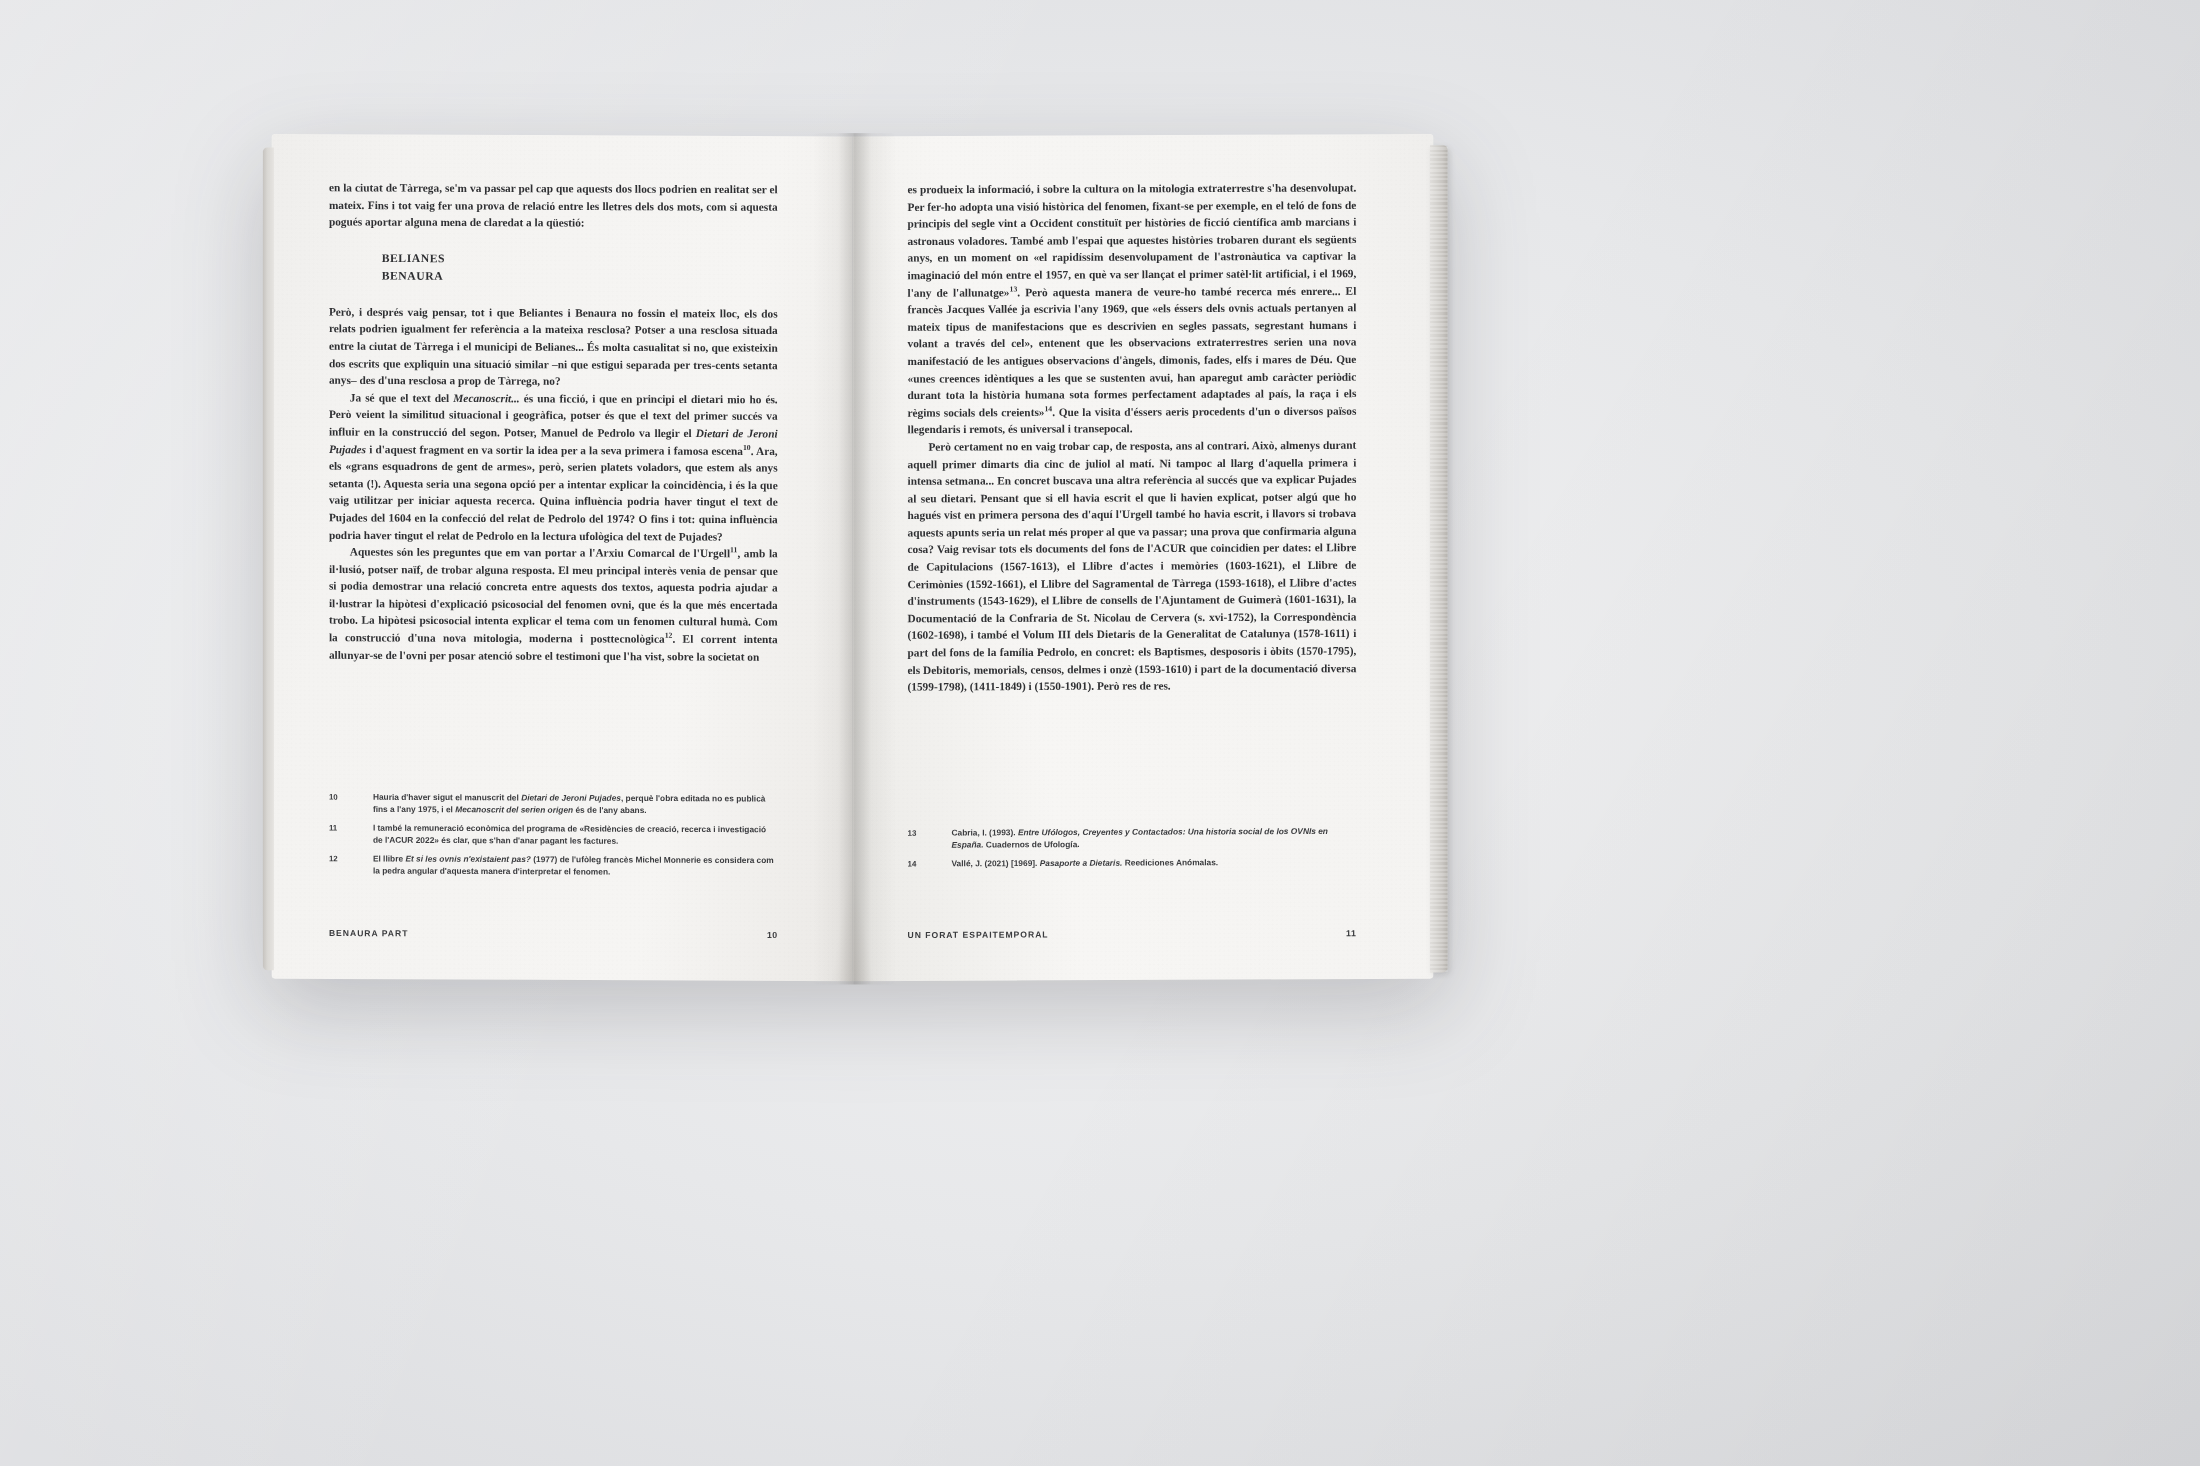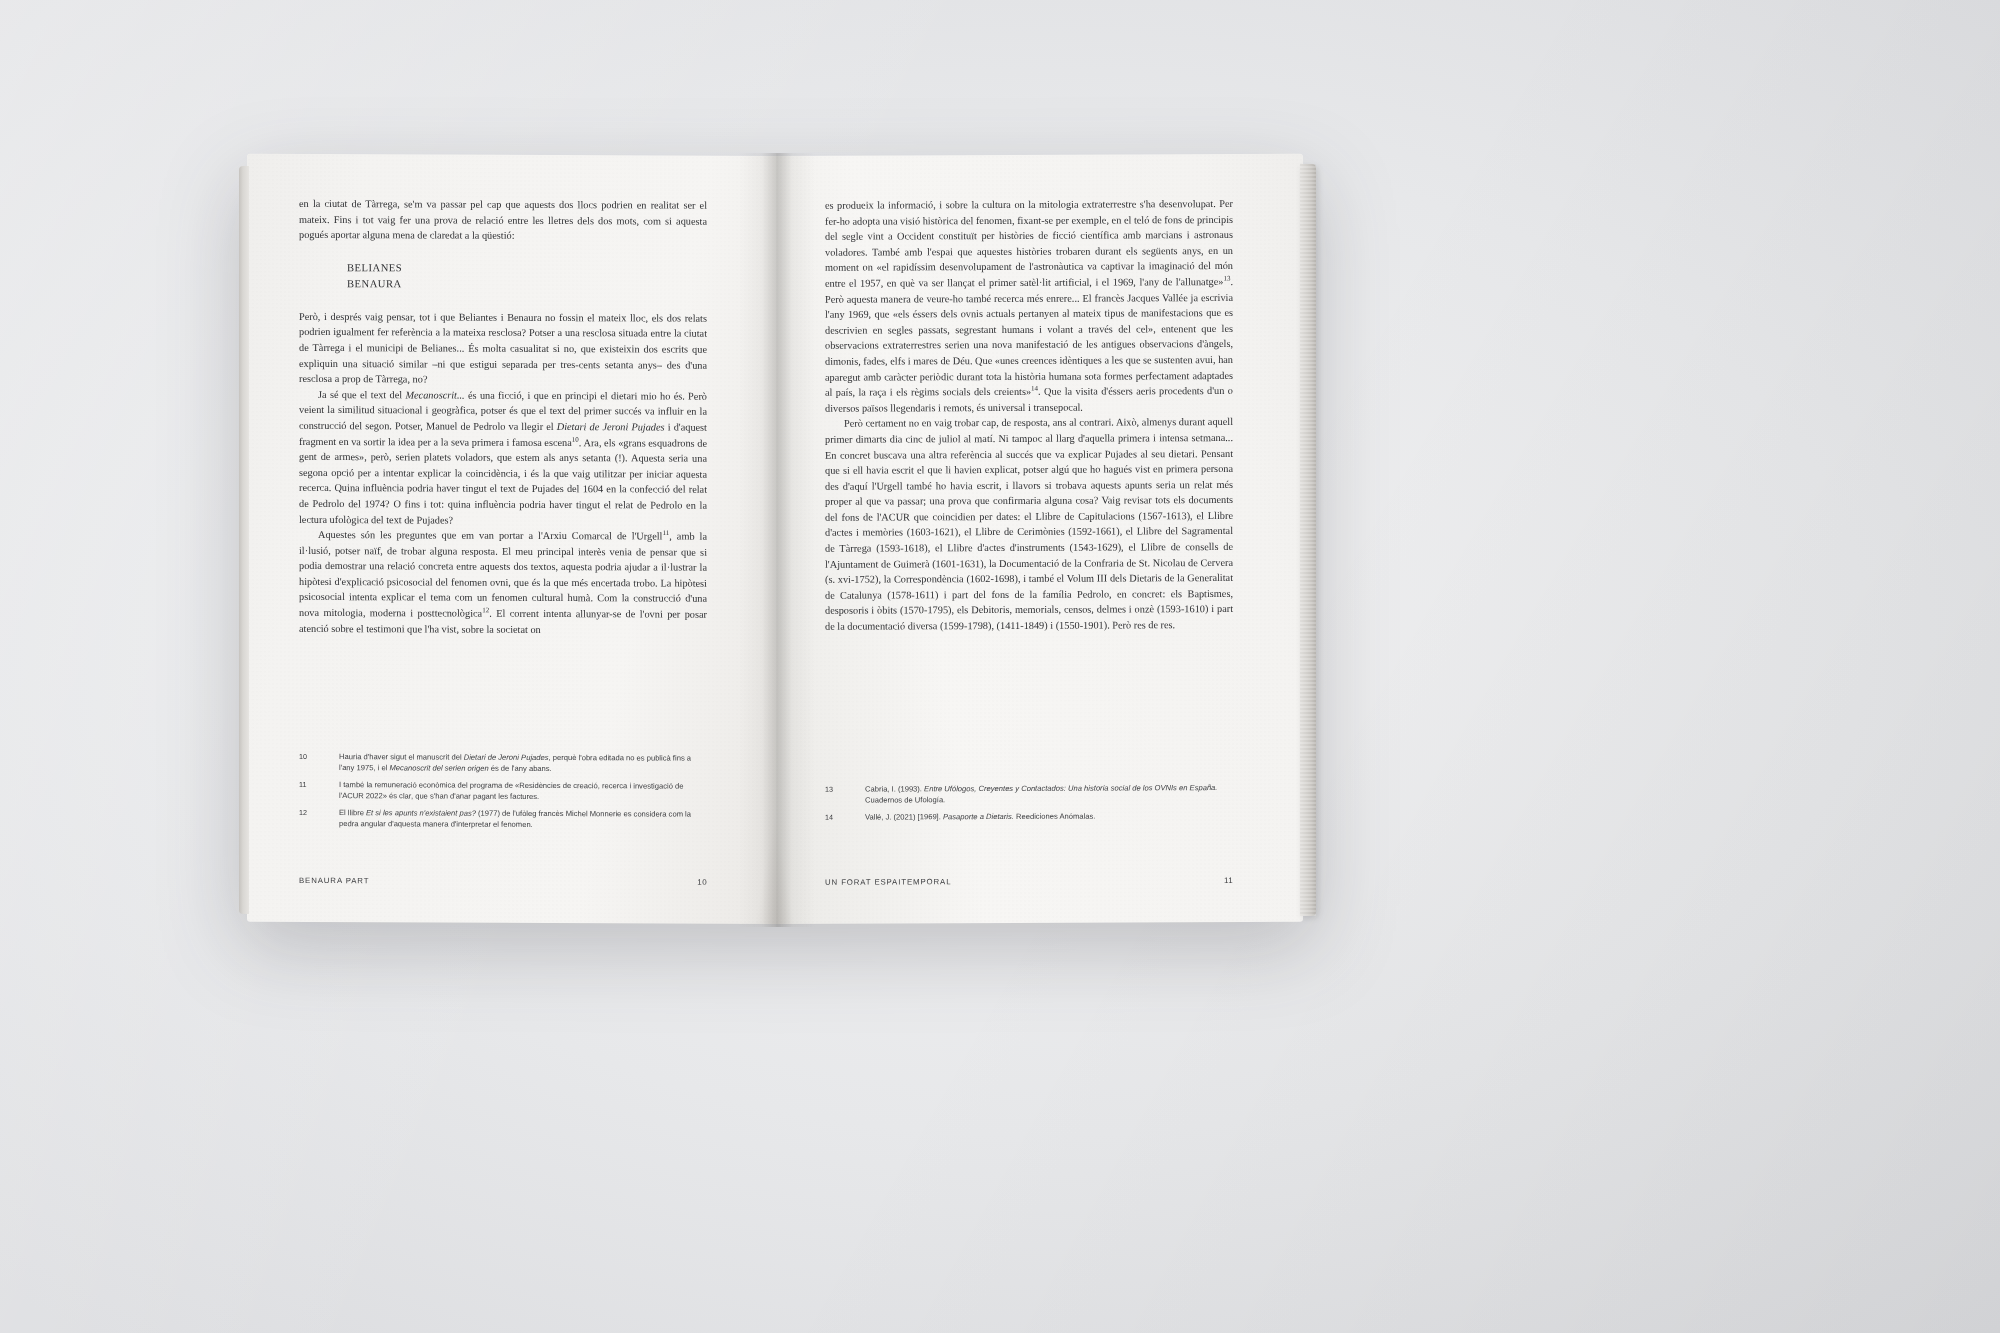--- a/index.html
+++ b/index.html
@@ -28,24 +28,25 @@
     inset: 0;
     background:
       linear-gradient(115deg, rgba(255,255,255,0.35) 0%, rgba(255,255,255,0) 38%),
       linear-gradient(300deg, rgba(0,0,0,0.05) 0%, rgba(0,0,0,0) 45%);
   }
 
   
   .book {
     position: absolute;
     left: 247px;
-    top: 156px;
+    top: 124px;
     width: 1063px;
     height: 768px;
     filter: drop-shadow(0 26px 40px rgba(40,42,48,0.22));
+    font-weight: bold;
   }
 
   .page {
     position: absolute;
     top: 0;
     width: 528px;
     height: 768px;
     box-sizing: border-box;
   }
 
@@ -230,21 +231,21 @@
       <div class="fn-row">
         <div class="fn-num">10</div>
         <div class="fn-text">Hauria d'haver sigut el manuscrit del <em>Dietari de Jeroni Pujades</em>, perquè l'obra editada no es publicà fins a l'any 1975, i el <em>Mecanoscrit del serien origen</em> és de l'any abans.</div>
       </div>
       <div class="fn-row">
         <div class="fn-num">11</div>
         <div class="fn-text">I també la remuneració econòmica del programa de «Residències de creació, recerca i investigació de l'ACUR 2022» és clar, que s'han d'anar pagant les factures.</div>
       </div>
       <div class="fn-row">
         <div class="fn-num">12</div>
-        <div class="fn-text">El llibre <em>Et si les apunts n'existaient pas?</em> (1977) de l'ufòleg francès Michel Monnerie es considera com la pedra angular d'aquesta manera d'interpretar el fenomen.</div>
+        <div class="fn-text">El llibre <em>Et si les ovnis n'existaient pas?</em> (1977) de l'ufòleg francès Michel Monnerie es considera com la pedra angular d'aquesta manera d'interpretar el fenomen.</div>
       </div>
     </div>
 
     <div class="footer footer-left">
       <span>BENAURA PART</span>
       <span class="folio">10</span>
     </div>
 
     <div class="grain"></div>
   </div>

